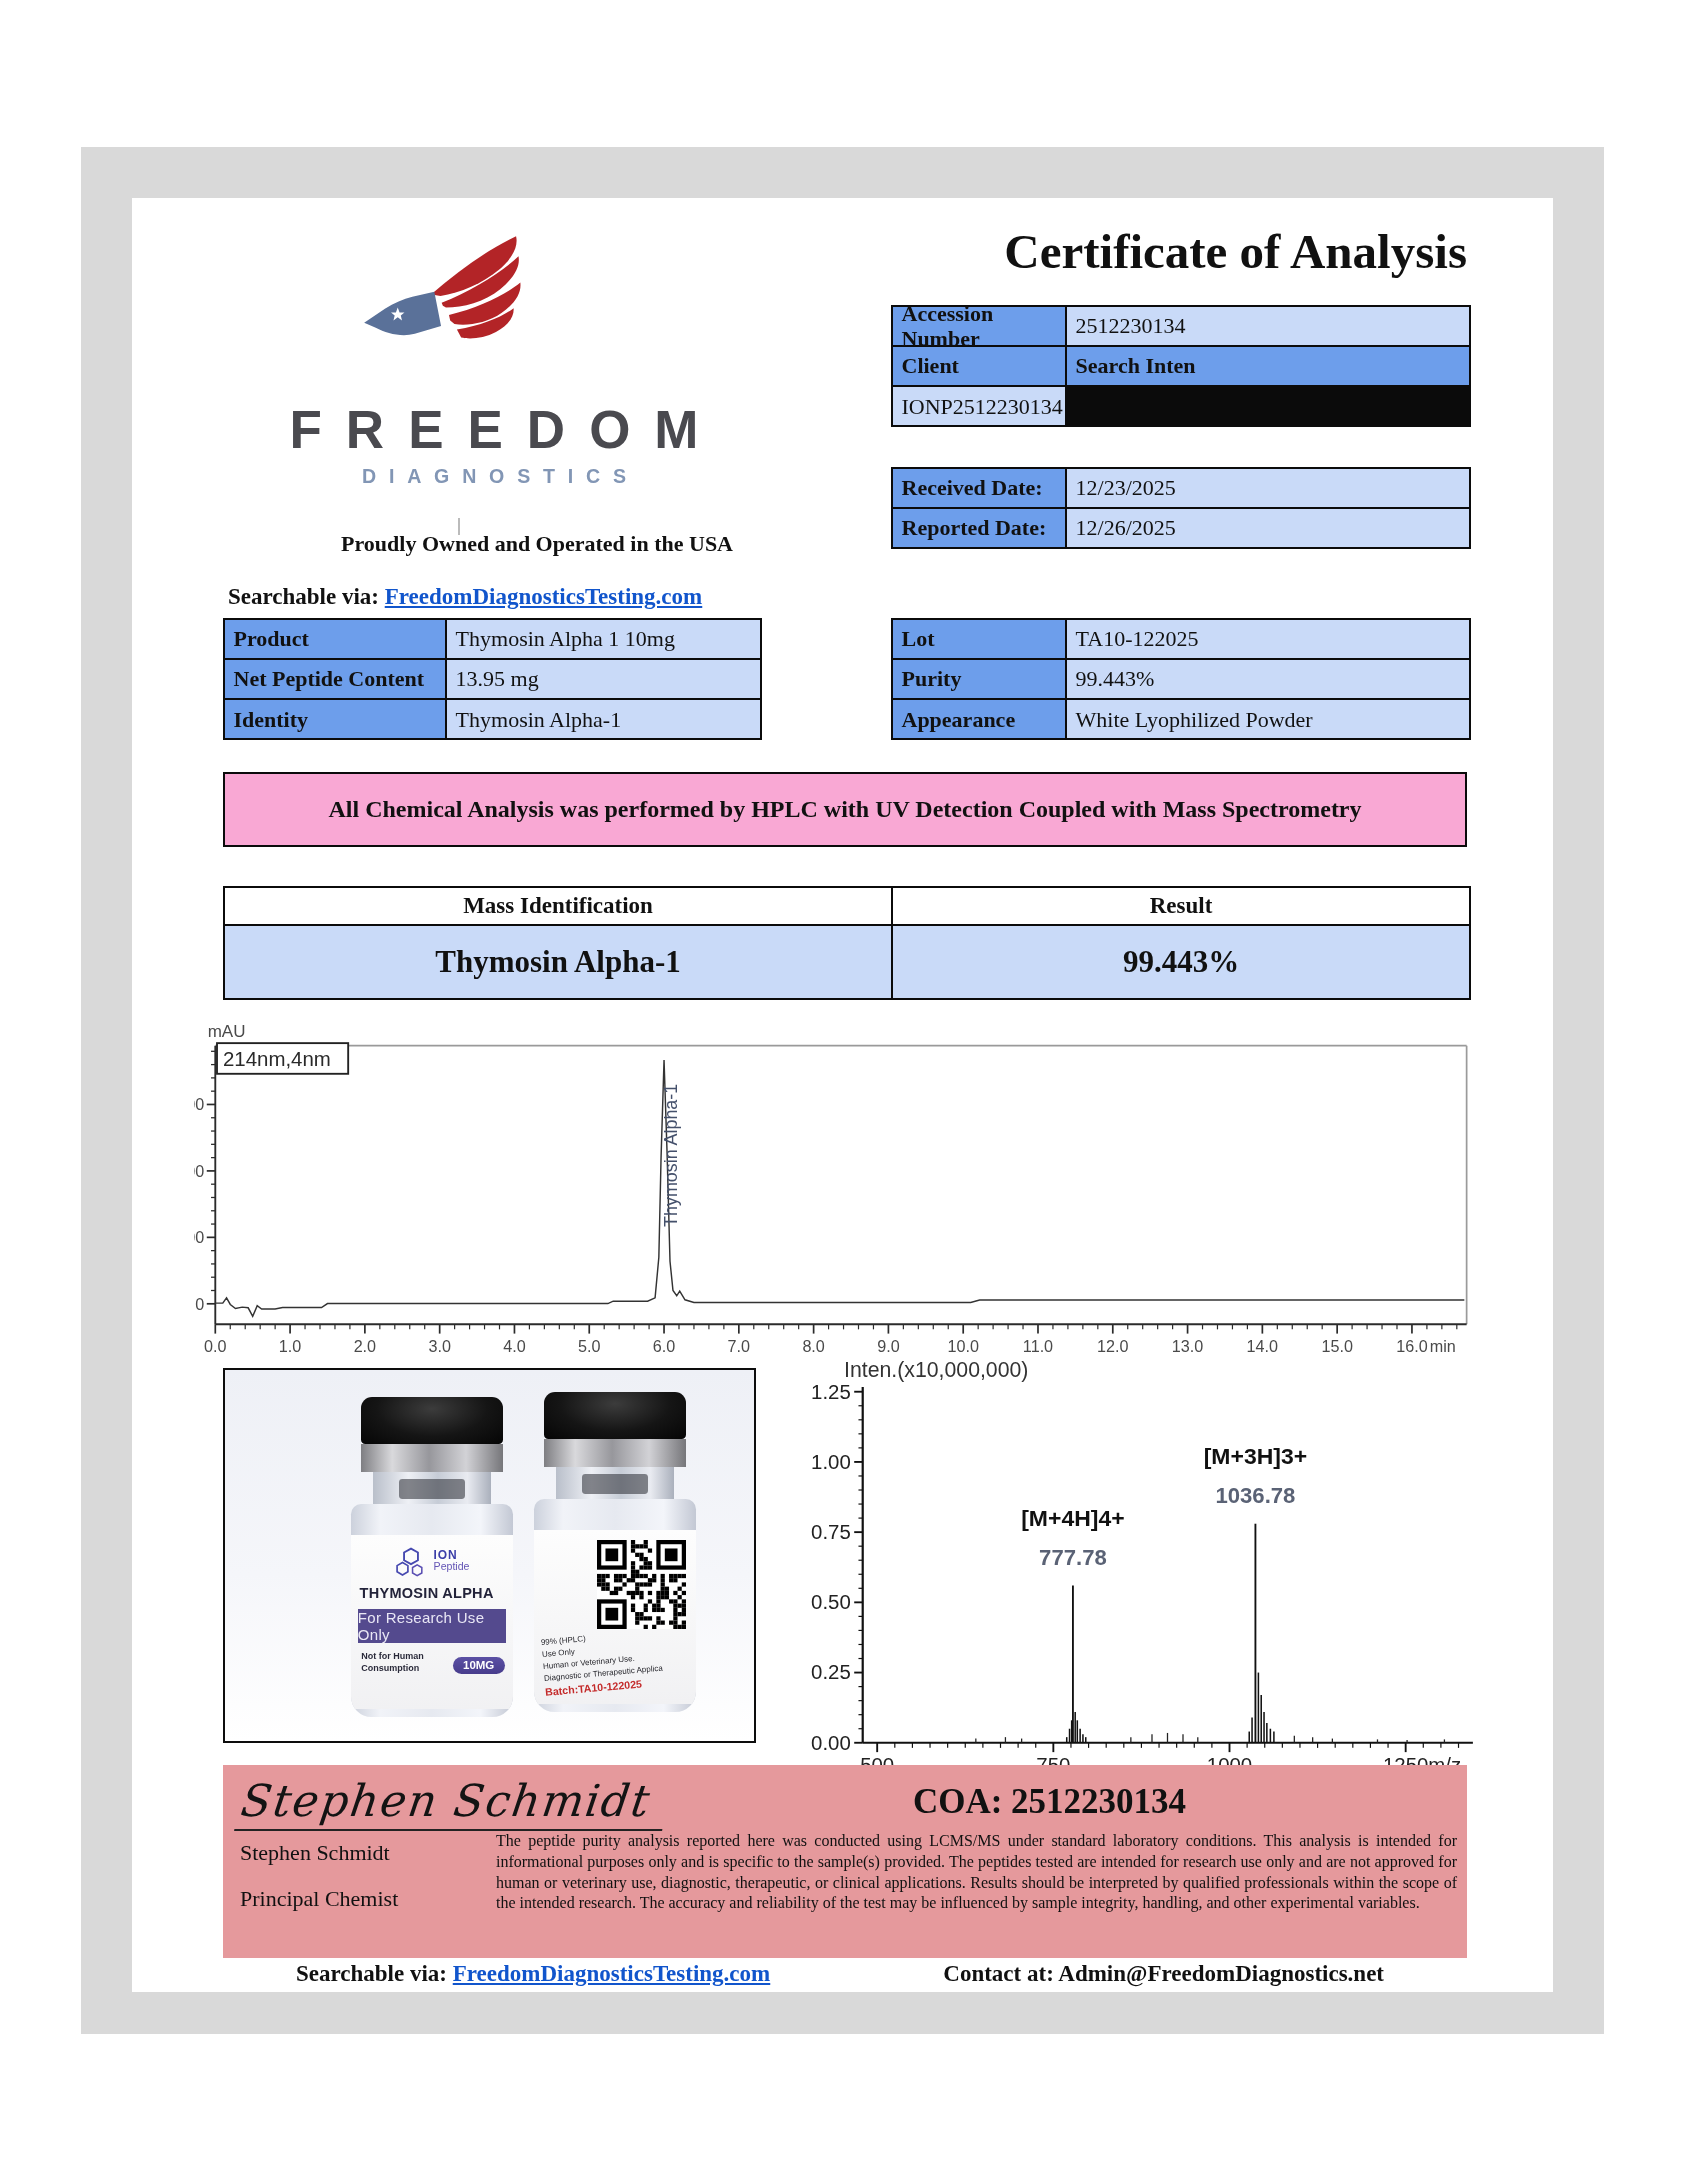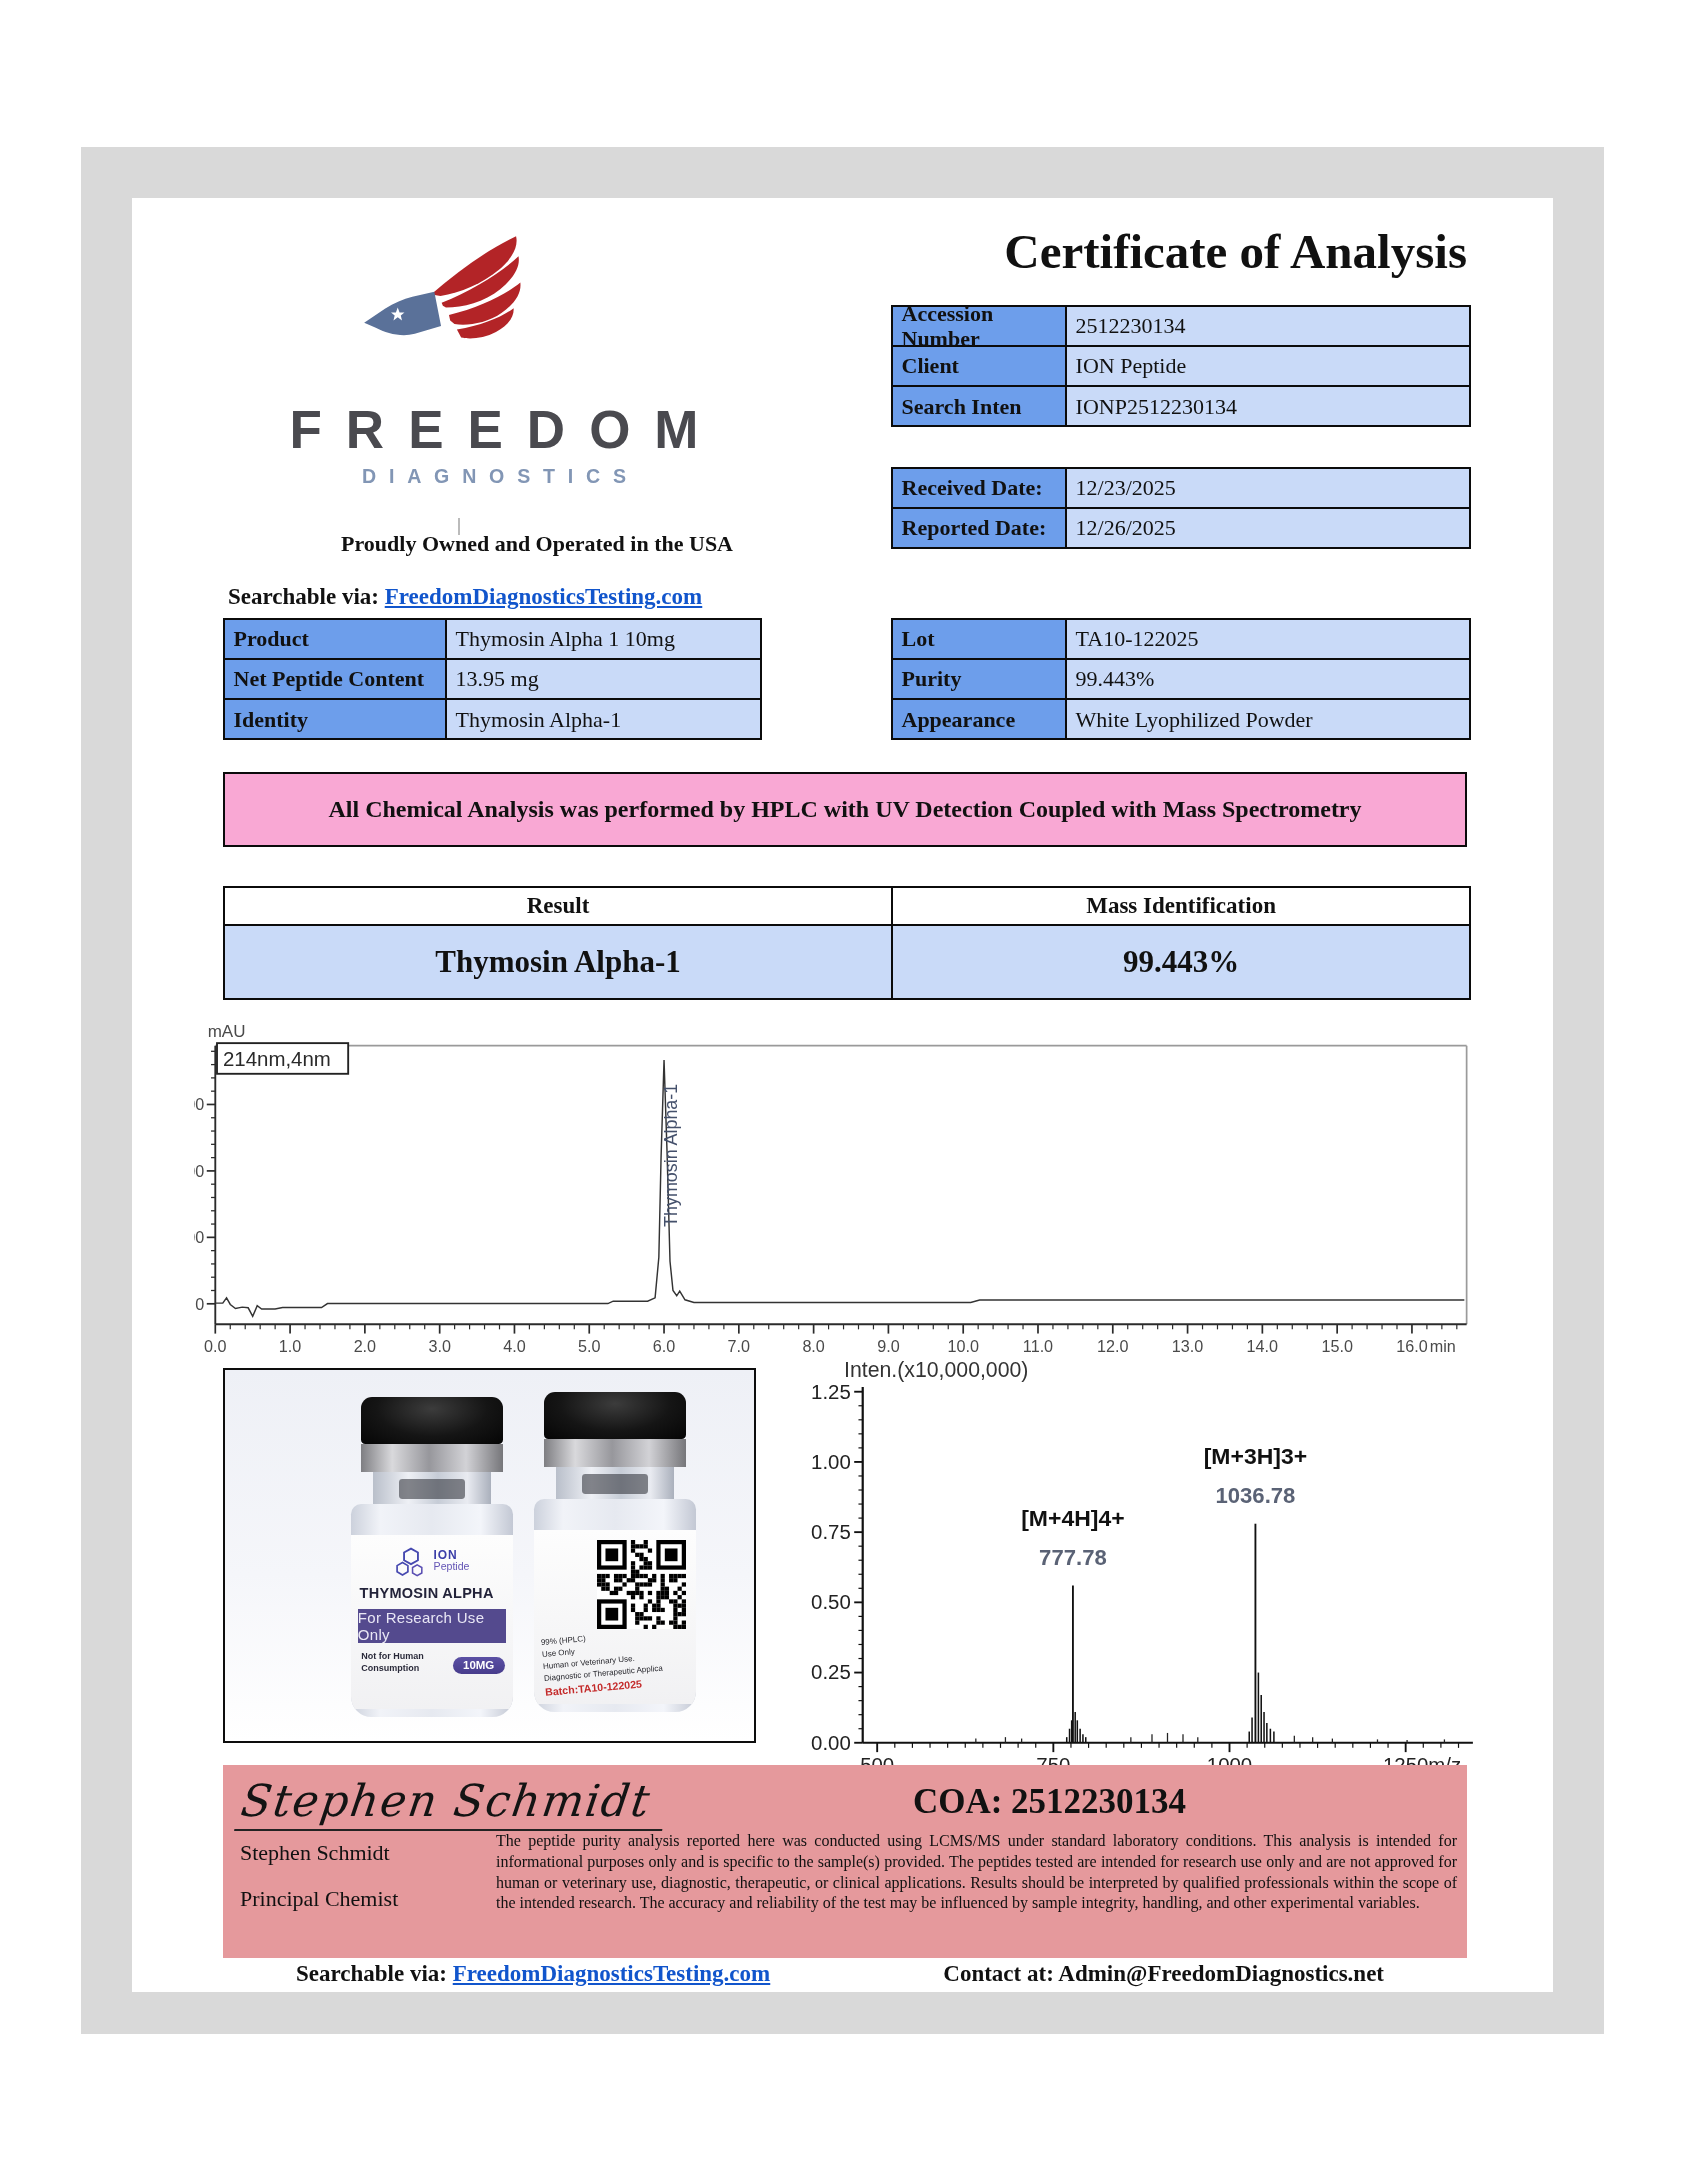--- a/index.html
+++ b/index.html
@@ -129,21 +129,20 @@
     <span>Searchable via:</span>
     <a class="lnk">FreedomDiagnosticsTesting.com</a>
   </div>
 
   <div id="title" class="abs">Certificate of Analysis</div>
 
   <div id="tbl-info" class="kv">
     <div class="k">Accession Number</div>
     <div class="v">2512230134</div>
     <div class="k">Client</div>
-    <div class="v">ION Peptide</div>
     <div class="k">Search Inten</div>
     <div class="v">IONP2512230134</div>
   </div>
 
   <div id="tbl-date" class="kv">
     <div class="k">Received Date:</div>
     <div class="v">12/23/2025</div>
     <div class="k">Reported Date:</div>
     <div class="v">12/26/2025</div>
   </div>
@@ -162,22 +161,22 @@
     <div class="v">TA10-122025</div>
     <div class="k">Purity</div>
     <div class="v">99.443%</div>
     <div class="k">Appearance</div>
     <div class="v">White Lyophilized Powder</div>
   </div>
 
   <div id="banner" class="abs">All Chemical Analysis was performed by HPLC with UV Detection Coupled with Mass Spectrometry</div>
 
   <div id="tbl-mass" class="kv">
+    <div class="hd">Mass Identification</div>
     <div class="hd">Result</div>
-    <div class="hd">Mass Identification</div>
     <div class="bd">Thymosin Alpha-1</div>
     <div class="bd">99.443%</div>
   </div>
 
   <svg id="hplc" class="abs" width="1282" height="341" viewBox="0 0 1505 400">
       <line x1="25" y1="30" x2="1494" y2="30" stroke="#9a9a9a" stroke-width="2"></line>
       <line x1="1494" y1="30" x2="1494" y2="357" stroke="#9a9a9a" stroke-width="2"></line>
       <line x1="25" y1="30" x2="25" y2="357" stroke="#2b2b2b" stroke-width="2.2"></line>
       <line x1="25" y1="357" x2="1494" y2="357" stroke="#2b2b2b" stroke-width="2.4"></line>
       <line x1="25" y1="333" x2="15" y2="333" stroke="#2b2b2b" stroke-width="2"></line>

